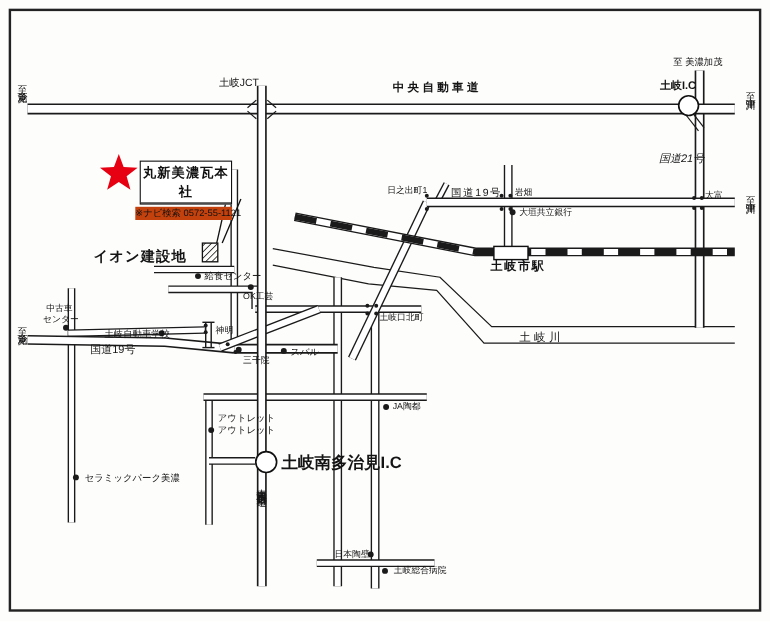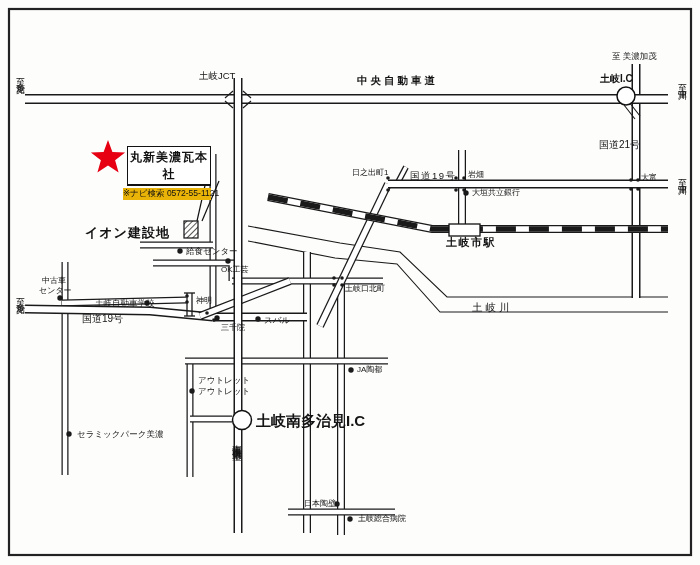--- a/index.html
+++ b/index.html
@@ -12,21 +12,21 @@
   .lbl{
     position:absolute;white-space:nowrap;line-height:1.05;color:#141414;
     font-family:"Liberation Sans","DejaVu Sans",sans-serif;
   }
   .lbl.v{writing-mode:vertical-rl;letter-spacing:1px;}
   .lbl.b{font-weight:bold;}
   .callout{position:absolute;left:127px;top:146px;width:84px;}
   .co-box{border:1.6px solid #111;background:#fff;text-align:center;}
   .co-name{font-size:12px;font-weight:bold;letter-spacing:1px;padding:2px 2px 1px;border-bottom:1.2px solid #111;}
   .co-tel{font-size:10.5px;font-weight:bold;letter-spacing:.5px;padding:1px 1px 2px;}
-  .co-navi{font-size:8.5px;margin-top:2px;margin-left:-4px;white-space:nowrap;background:#eab308;}
+  .co-navi{font-size:8.5px;margin-top:2px;margin-left:-4px;white-space:nowrap;background:#c2410c;}
 </style>
 </head>
 <body>
 
 <div id="map">
 
   <svg id="roadlayer" width="700" height="565" viewBox="0 0 700 565">
     <defs>
       <pattern id="hatch" width="4" height="4" patternTransform="rotate(45)" patternUnits="userSpaceOnUse">
         <line x1="0" y1="0" x2="0" y2="4" stroke="#111" stroke-width="1.4"></line>
@@ -177,21 +177,21 @@
     <div class="co-navi">※ナビ検索 0572-55-1121</div>
   </div>
 
   <div id="labels">
       <div class="lbl v" style="left: 15px; top: 71px; font-size: 9px;">至 多治見</div>
       <div class="lbl" style="left: 199px; top: 71px; font-size: 9.5px;">土岐JCT</div>
       <div class="lbl b" style="left: 357px; top: 75px; font-size: 10.5px; letter-spacing: 3px;">中央自動車道</div>
       <div class="lbl" style="left: 612px; top: 52px; font-size: 8.5px;">至 美濃加茂</div>
       <div class="lbl b" style="left: 600px; top: 74px; font-size: 10px;">土岐I.C</div>
       <div class="lbl v" style="left: 677px; top: 77px; font-size: 9px;">至 中津川</div>
-      <div class="lbl" style="left: 599px; top: 140px; font-size: 10px;">国道21号</div>
+      <div class="lbl" style="left: 599px; top: 140px; font-size: 10px; font-style: italic;">国道21号</div>
       <div class="lbl" style="left: 352px; top: 169px; font-size: 8px;">日之出町1</div>
       <div class="lbl" style="left: 410px; top: 171px; font-size: 9.5px; letter-spacing: 1.5px;">国道19号</div>
       <div class="lbl" style="left: 468px; top: 171px; font-size: 8px;">岩畑</div>
       <div class="lbl" style="left: 472px; top: 189px; font-size: 8px;">大垣共立銀行</div>
       <div class="lbl" style="left: 641px; top: 174px; font-size: 8px;">大富</div>
       <div class="lbl v" style="left: 677px; top: 172px; font-size: 9px;">至 中津川</div>
       <div class="lbl b" style="left: 446px; top: 237px; font-size: 11px; letter-spacing: 1.5px;">土岐市駅</div>
       <div class="lbl b" style="left: 85px; top: 226px; font-size: 13px; letter-spacing: 1px;">イオン建設地</div>
       <div class="lbl" style="left: 186px; top: 247px; font-size: 8.5px;">給食センター</div>
       <div class="lbl" style="left: 221px; top: 266px; font-size: 8px;">OK工芸</div>

